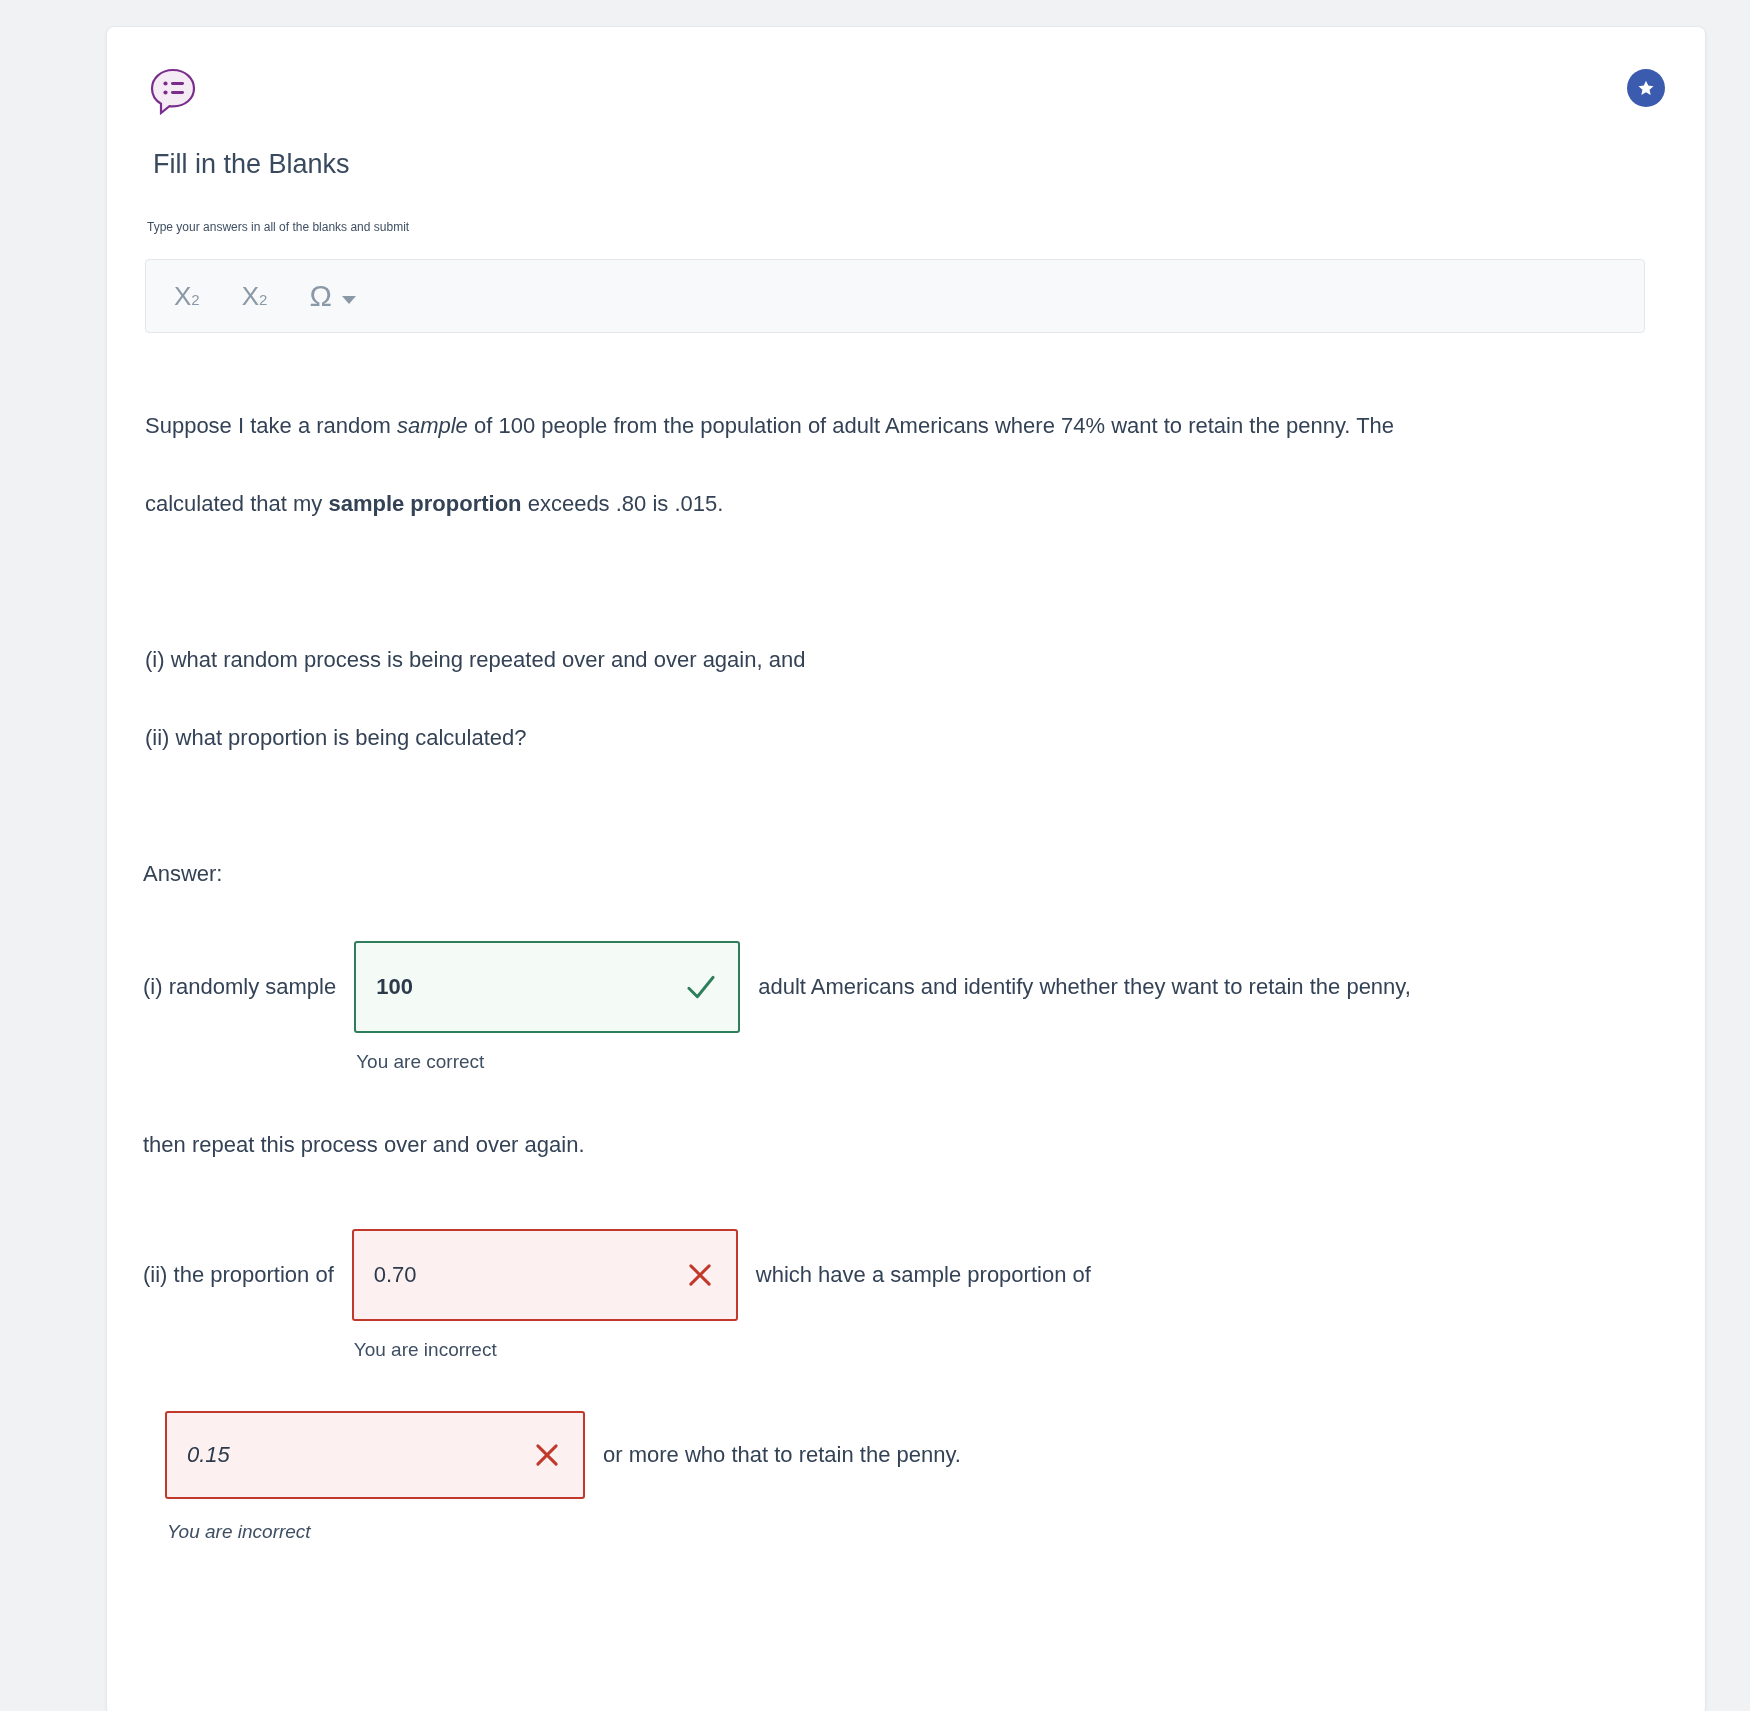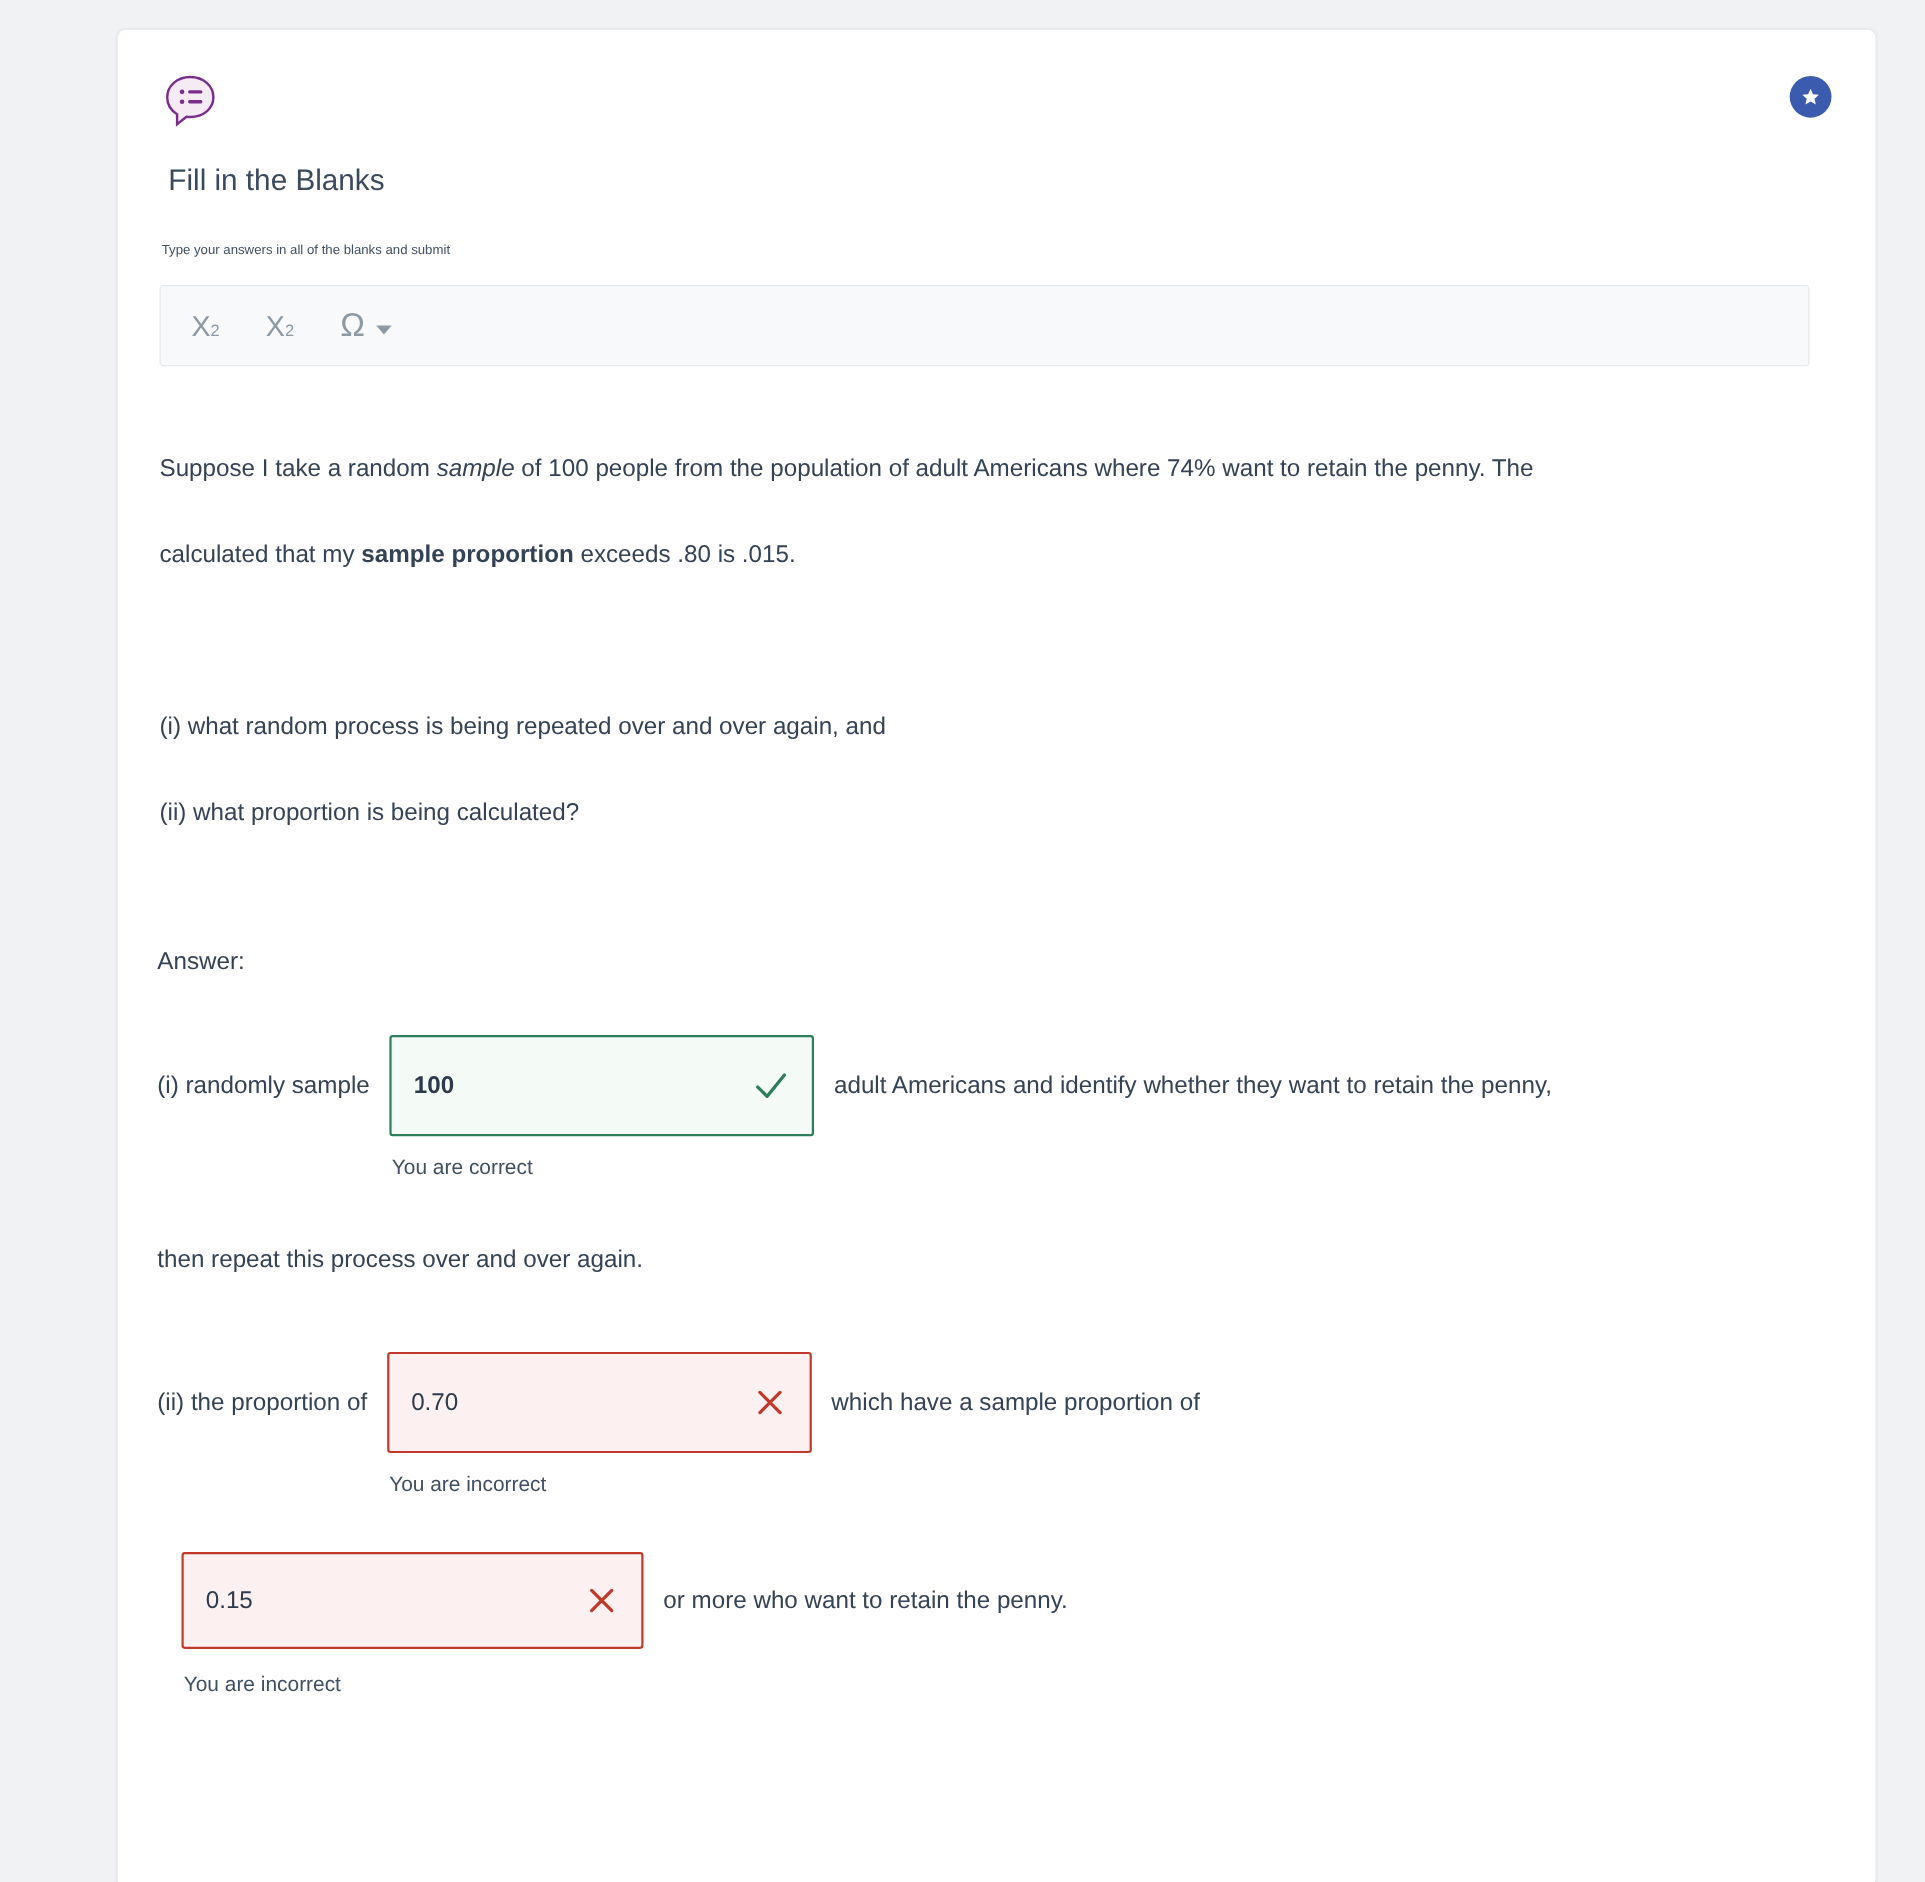--- a/index.html
+++ b/index.html
@@ -315,29 +315,29 @@
                 <path d="M6 6 L22 22 M22 6 L6 22" fill="none" stroke="#c0392b" stroke-width="2.6" stroke-linecap="round"></path>
               </svg>
             </span>
           </div>
           <div class="feedback">You are incorrect</div>
         </div>
         <span class="trail">which have a sample proportion of</span>
       </div>
 
       <div class="ans-row row-gap-3" style="margin-left:22px;">
-        <div class="blank-wrap" style="margin-left:0;">
+        <div class="blank-wrap" style="margin-left:0;font-style:italic;">
           <div class="blank-box incorrect" style="width:420px;height:88px;">
             <span class="blank-value">0.15</span>
             <span class="mark">
               <svg viewBox="0 0 28 28" width="32" height="32">
                 <path d="M6 6 L22 22 M22 6 L6 22" fill="none" stroke="#c0392b" stroke-width="2.6" stroke-linecap="round"></path>
               </svg>
             </span>
           </div>
           <div class="feedback" style="margin-top:22px;">You are incorrect</div>
         </div>
-        <span class="trail" style="line-height:88px;">or more who want to retain the penny.</span>
+        <span class="trail" style="line-height:88px;">or more who that to retain the penny.</span>
       </div>
 
     </div>
   </div>
 </div>
 
 </body></html>

